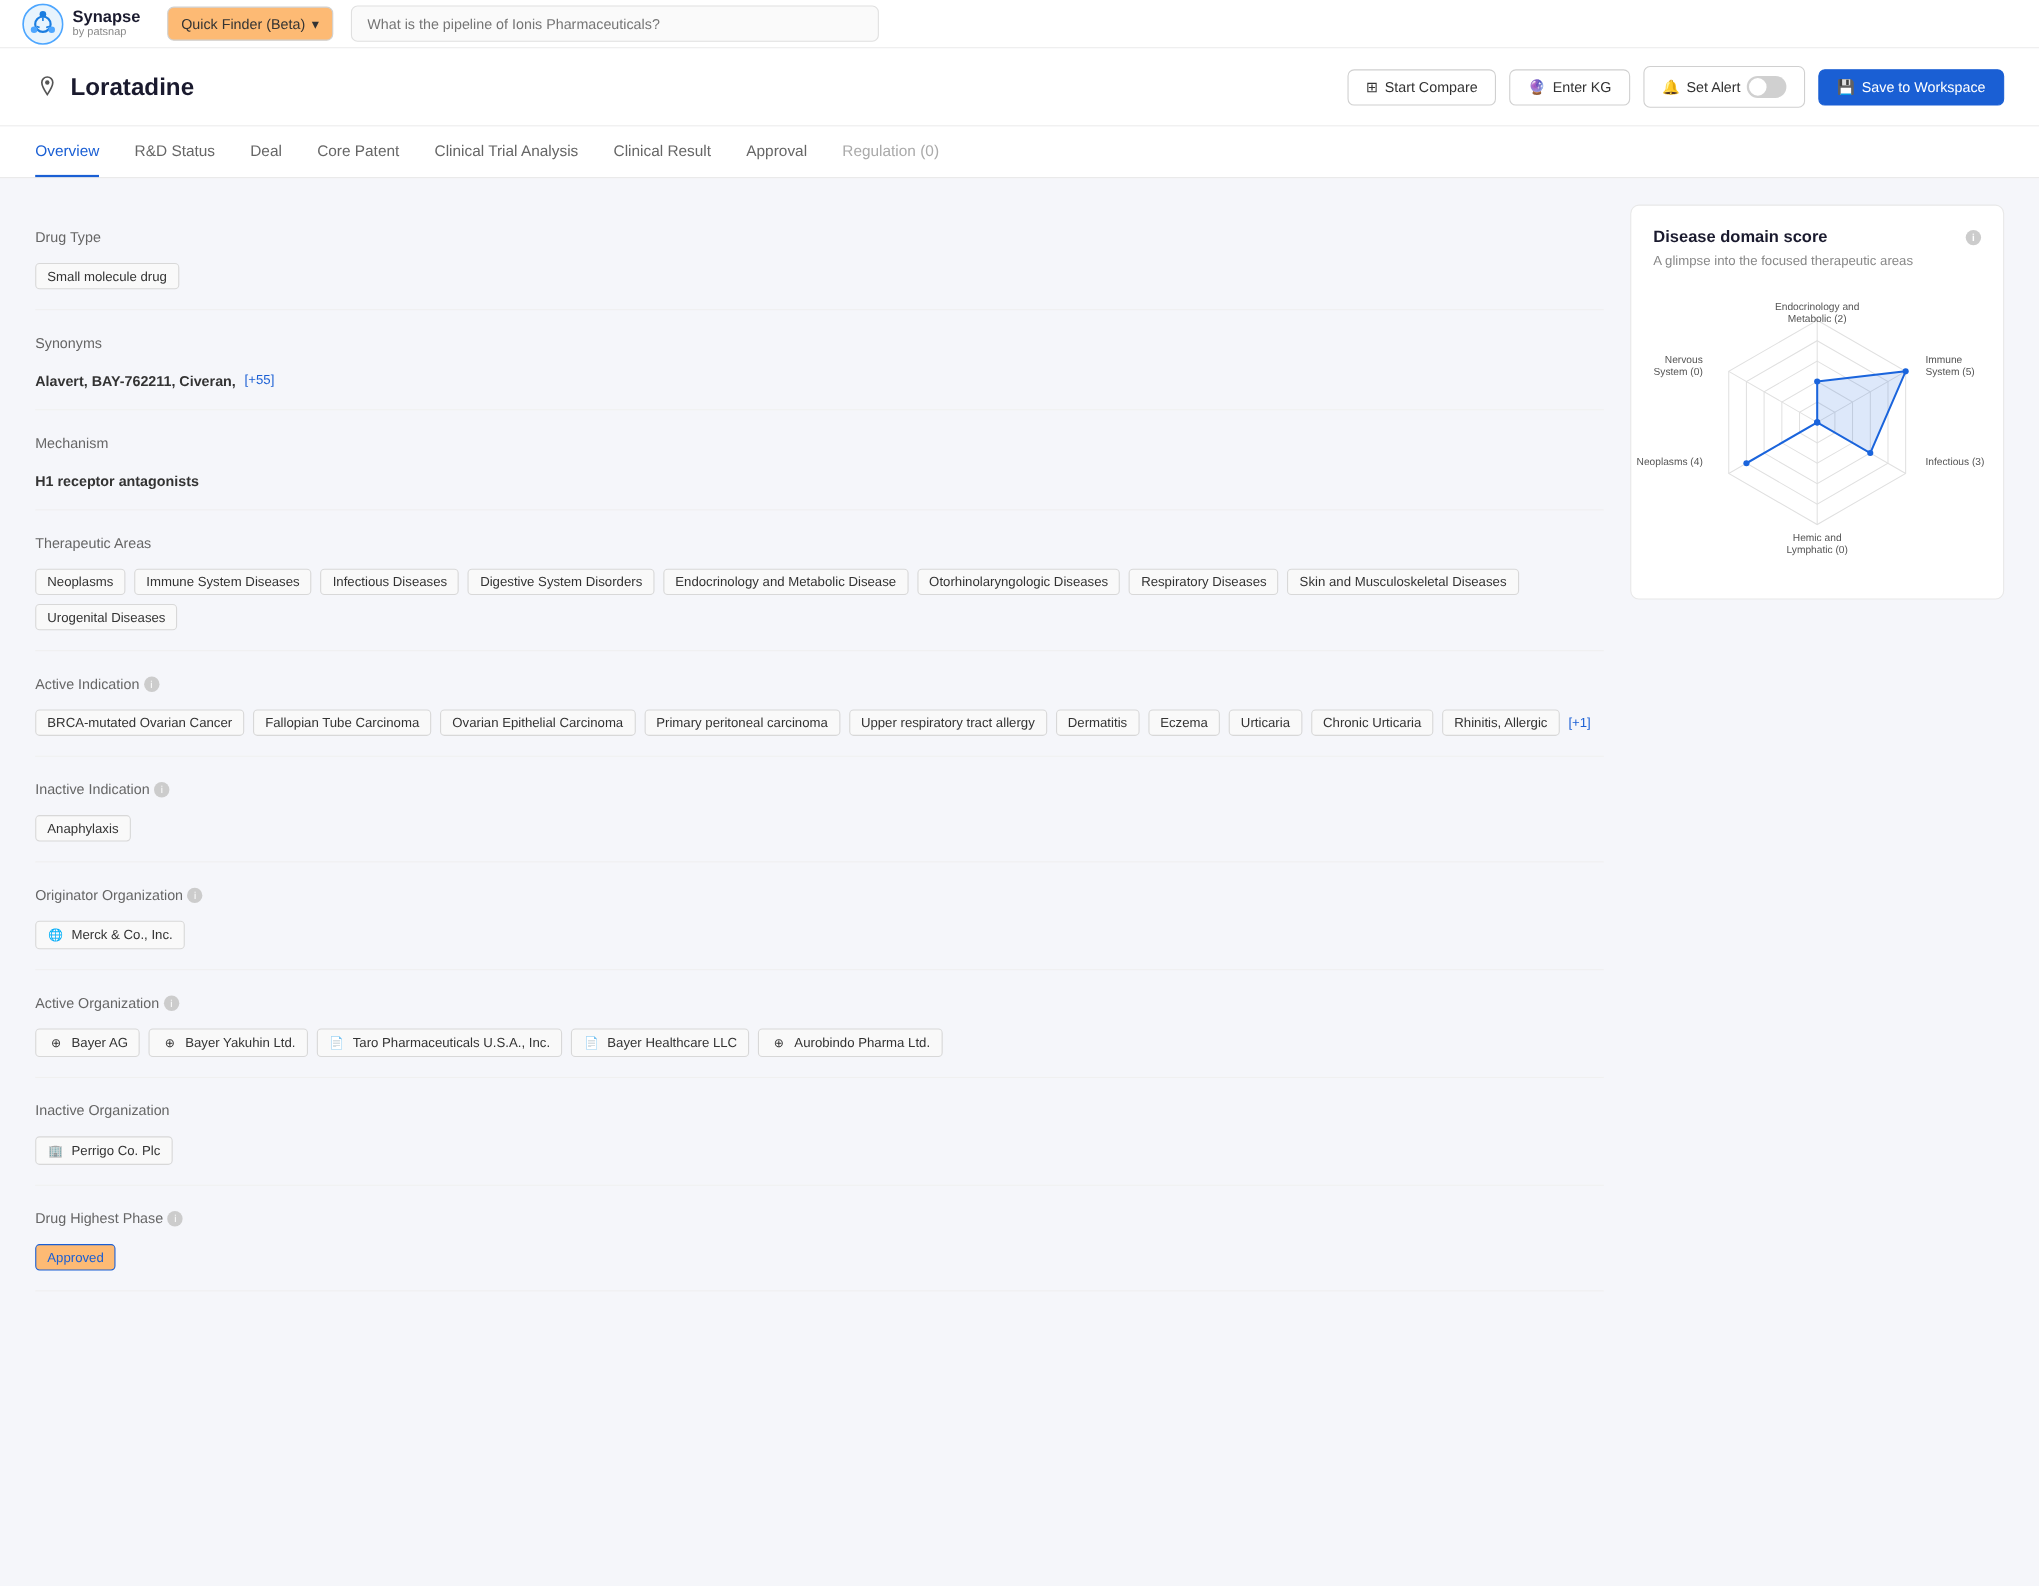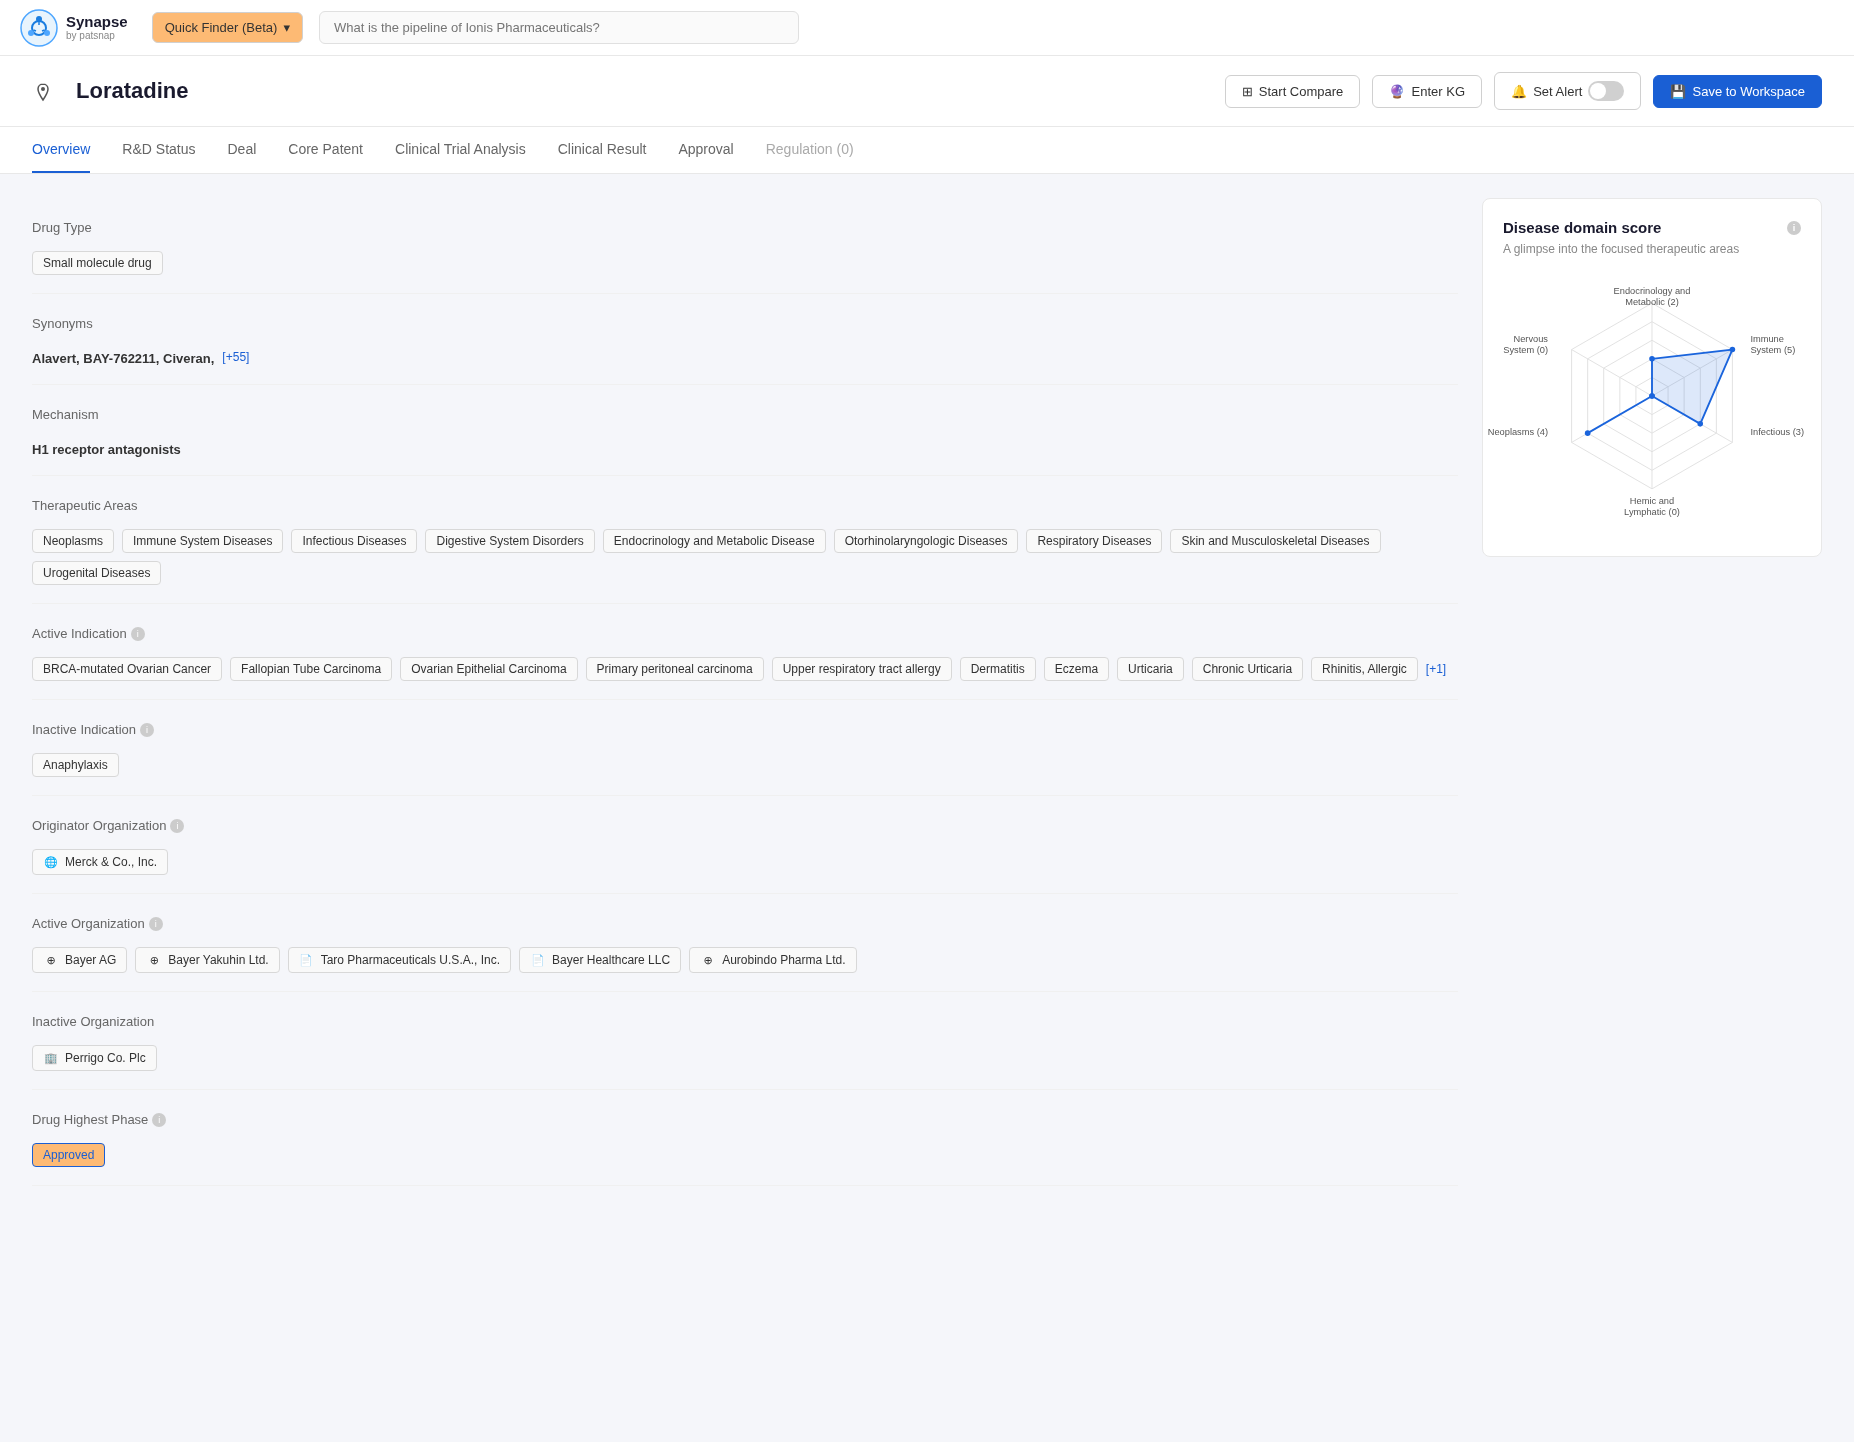--- a/index.html
+++ b/index.html
@@ -1,30 +1,30 @@
 <!DOCTYPE html>
 <html><head>
   <meta charset="utf-8">
   <style>
     * { box-sizing: border-box; margin: 0; padding: 0; }
     body { font-family: -apple-system, BlinkMacSystemFont, 'Segoe UI', sans-serif; background: #f5f6fa; font-size: 14px; color: #333; }
 
     
-    .top-nav { display: flex; align-items: center; background: #fff; border-bottom: 1px solid #e8e8e8; padding: 0 20px; height: 56px; gap: 16px; }
+    .top-nav { display: flex; align-items: center; background: #fff; border-bottom: 1px solid #e8e8e8; padding: 0 20px; height: 44px; gap: 16px; }
     .logo-area { display: flex; align-items: center; gap: 8px; margin-right: 8px; }
     .logo-icon { width: 38px; height: 38px; }
     .logo-text { display: flex; flex-direction: column; line-height: 1.1; }
     .logo-title { font-weight: 700; font-size: 15px; color: #1a1a2e; }
     .logo-sub { font-size: 10px; color: #888; }
     .quick-finder-btn { display: flex; align-items: center; gap: 6px; border: 1px solid #d0d0d0; border-radius: 6px; padding: 7px 12px; background: #fdba74; cursor: pointer; font-size: 13px; color: #333; }
     .search-bar { flex: 1; border: 1px solid #e0e0e0; border-radius: 6px; padding: 8px 14px; font-size: 13px; color: #aaa; background: #fafafa; max-width: 480px; }
 
     
     .drug-header { background: #fff; border-bottom: 1px solid #e8e8e8; padding: 16px 32px; display: flex; align-items: center; justify-content: space-between; }
-    .drug-title-area { display: flex; align-items: flex-end; gap: 22px; }
+    .drug-title-area { display: flex; align-items: center; gap: 10px; }
     .drug-icon { width: 22px; height: 22px; color: #666; }
     .drug-title { font-size: 22px; font-weight: 700; color: #1a1a2e; }
     .header-actions { display: flex; align-items: center; gap: 12px; }
     .action-btn { display: flex; align-items: center; gap: 6px; padding: 8px 16px; border: 1px solid #d0d0d0; border-radius: 6px; background: #fff; cursor: pointer; font-size: 13px; color: #333; white-space: nowrap; }
     .action-btn.primary { background: #1a5fd4; color: #fff; border-color: #1a5fd4; }
     .toggle { width: 36px; height: 20px; background: #d0d0d0; border-radius: 10px; position: relative; cursor: pointer; }
     .toggle::after { content: ''; position: absolute; width: 16px; height: 16px; background: #fff; border-radius: 50%; top: 2px; left: 2px; }
 
     
     .tabs { background: #fff; border-bottom: 1px solid #e8e8e8; padding: 0 32px; display: flex; gap: 32px; }

